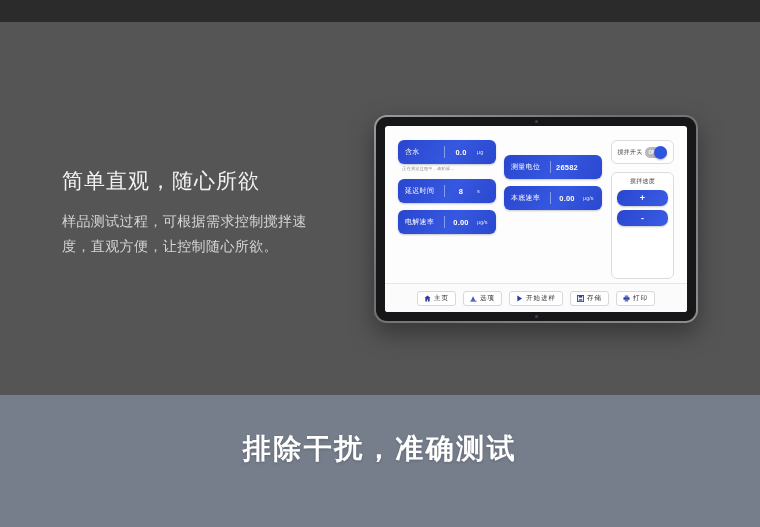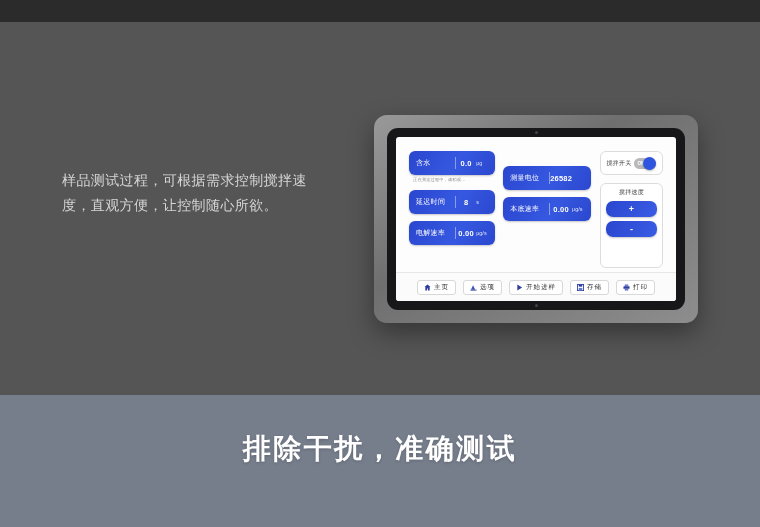--- a/index.html
+++ b/index.html
@@ -24,21 +24,21 @@
   .copy p{
     margin:0;font-size:14px;line-height:1.75;color:#d6d6d6;
     letter-spacing:.4px;
   }
 
   
   .tablet{
     position:absolute;left:374px;top:115px;width:324px;height:208px;
     border-radius:13px;
     background:linear-gradient(145deg,#9a9a9a 0%,#6f6f6f 40%,#8d8d8d 100%);
-    padding:13px;box-sizing:border-box;
+    padding:2px;box-sizing:border-box;
     box-shadow:0 10px 26px rgba(0,0,0,.38);
   }
   .tablet-bezel{
     position:relative;width:100%;height:100%;box-sizing:border-box;
     background:#17171a;border-radius:11px;
     padding:9px 9px;
   }
   .cam{
     position:absolute;left:50%;margin-left:-1.5px;width:3px;height:3px;
     border-radius:50%;background:#41424a;
@@ -147,20 +147,21 @@
 </head>
 <body>
 
 <div class="page">
 
   <div class="band-top"></div>
   <div class="band-mid"></div>
   <div class="band-bottom"></div>
 
   <div class="copy">
+    <h1>简单直观，随心所欲</h1>
     <p>样品测试过程，可根据需求控制搅拌速度，直观方便，让控制随心所欲。</p>
   </div>
 
   <div class="tablet">
     <div class="tablet-bezel">
       <div class="cam top"></div>
       <div class="cam bottom"></div>
 
       <div class="screen">
 

